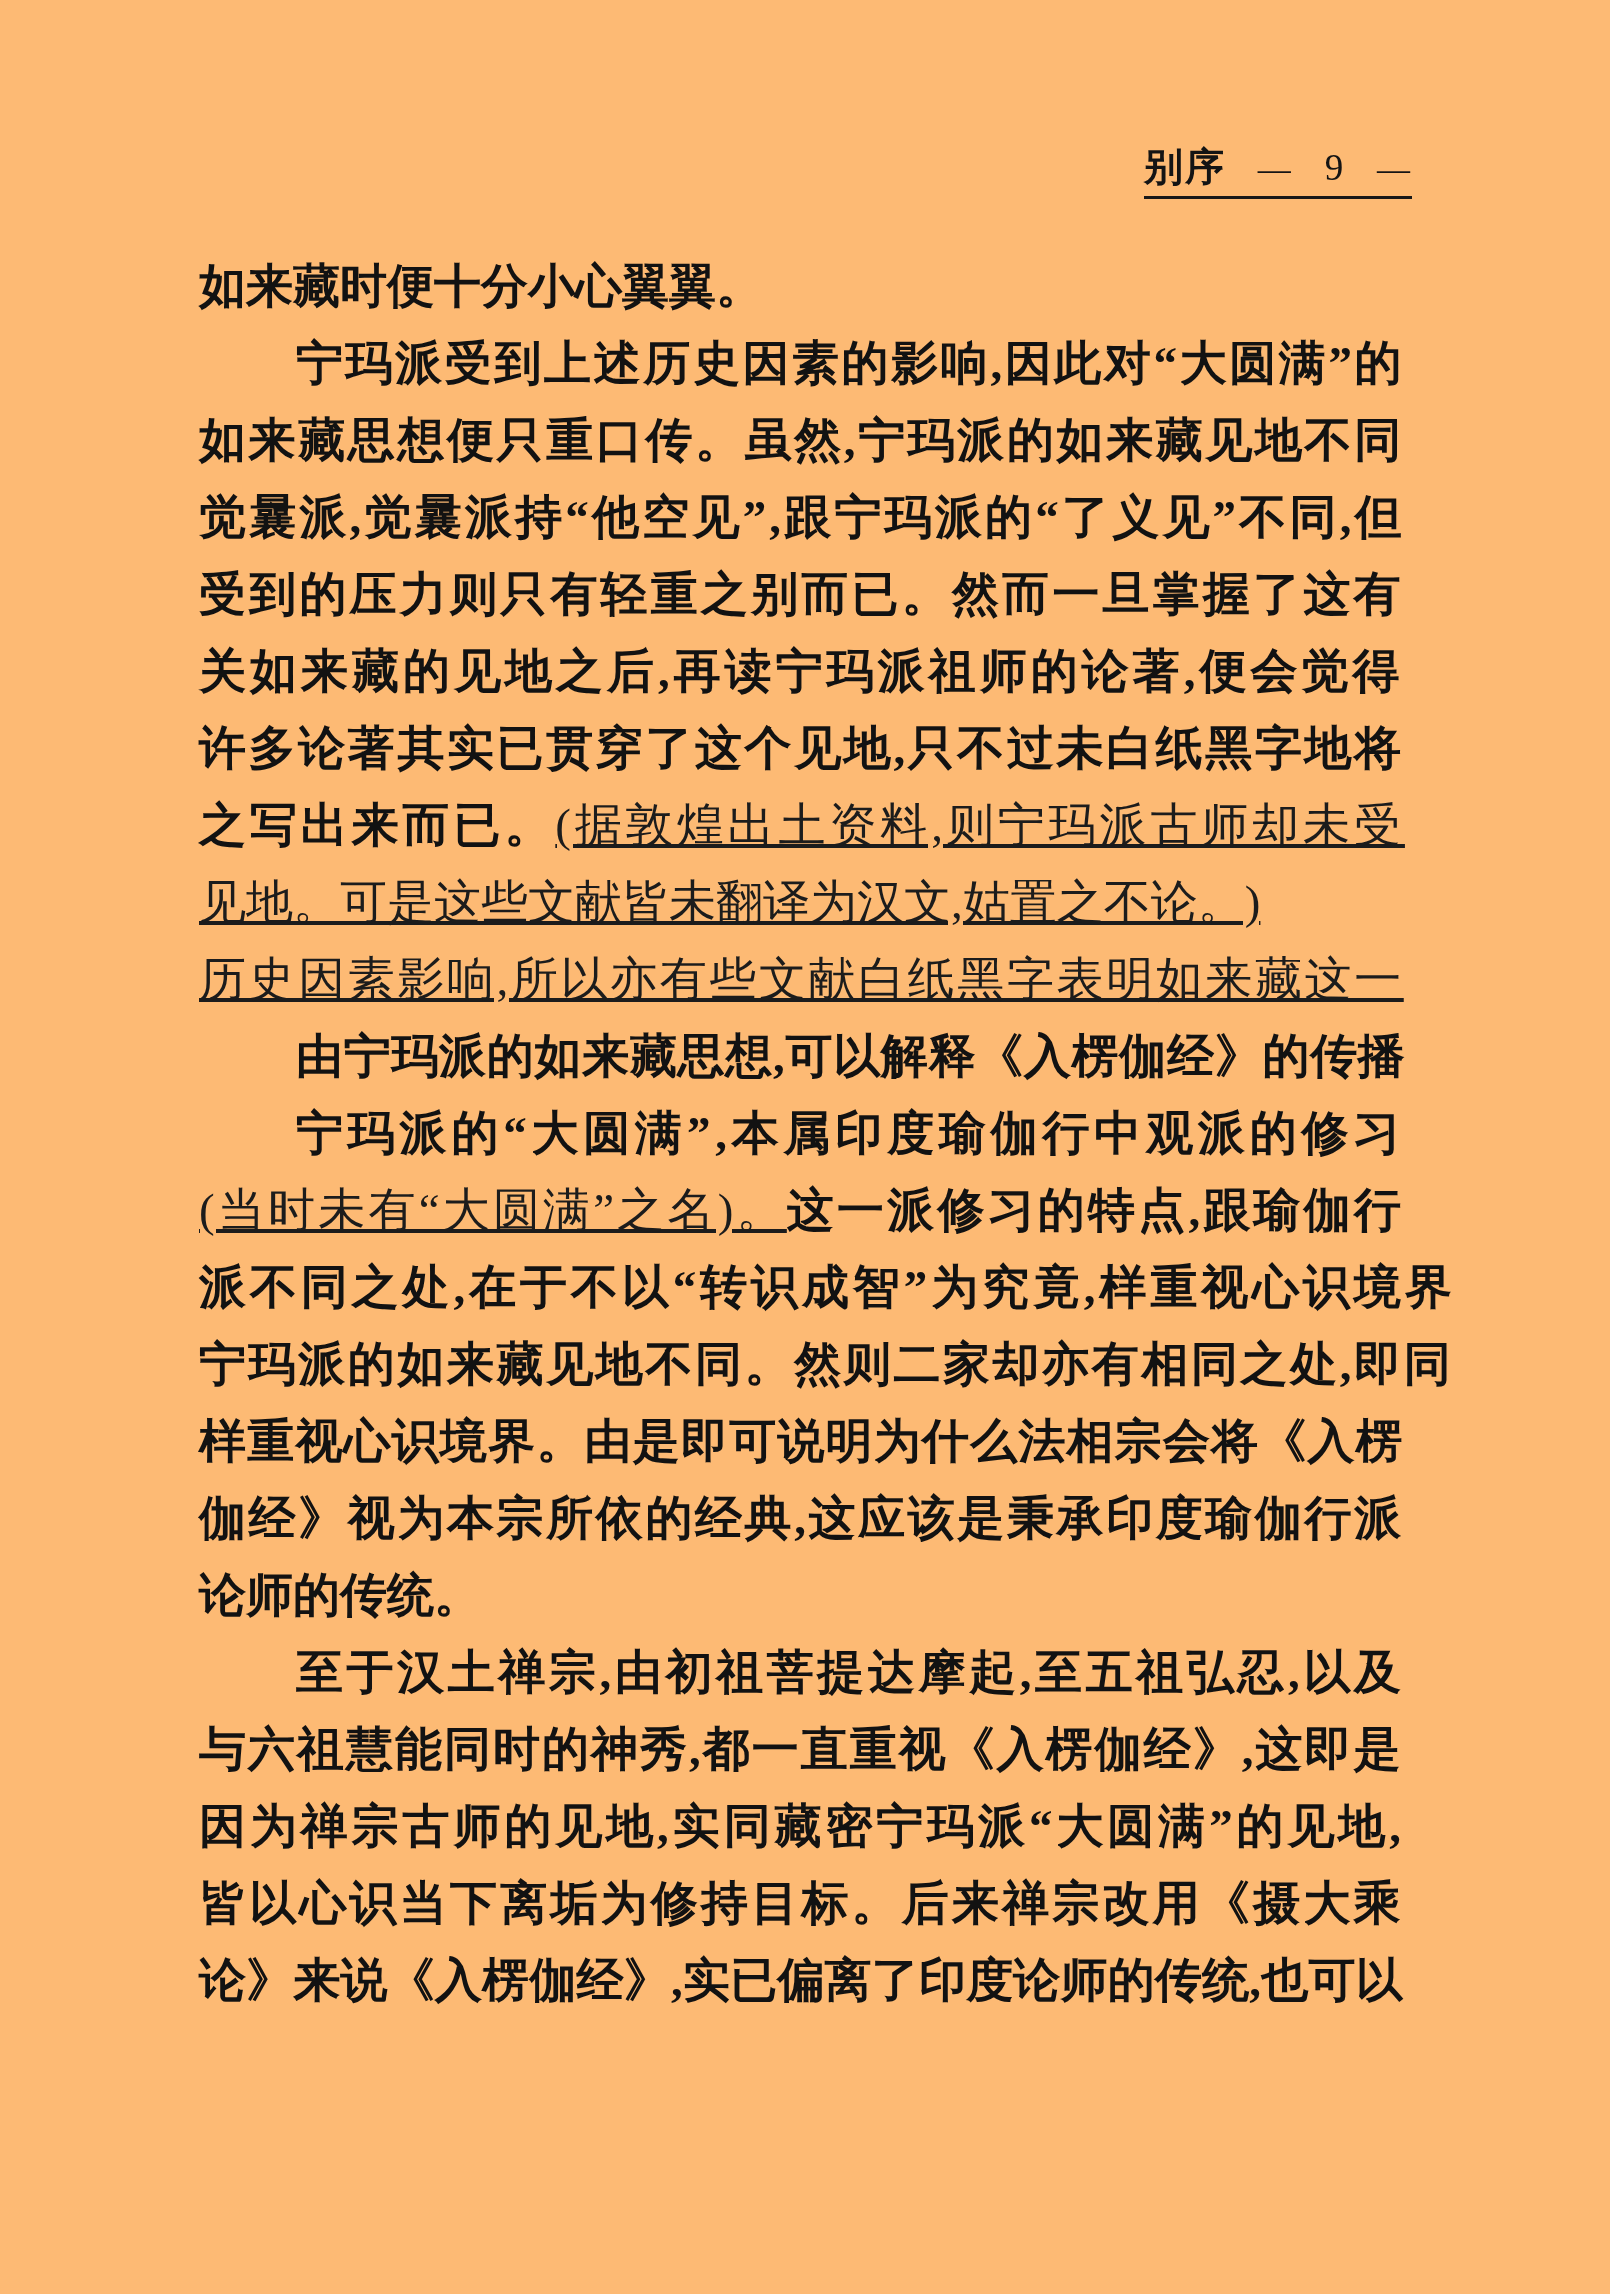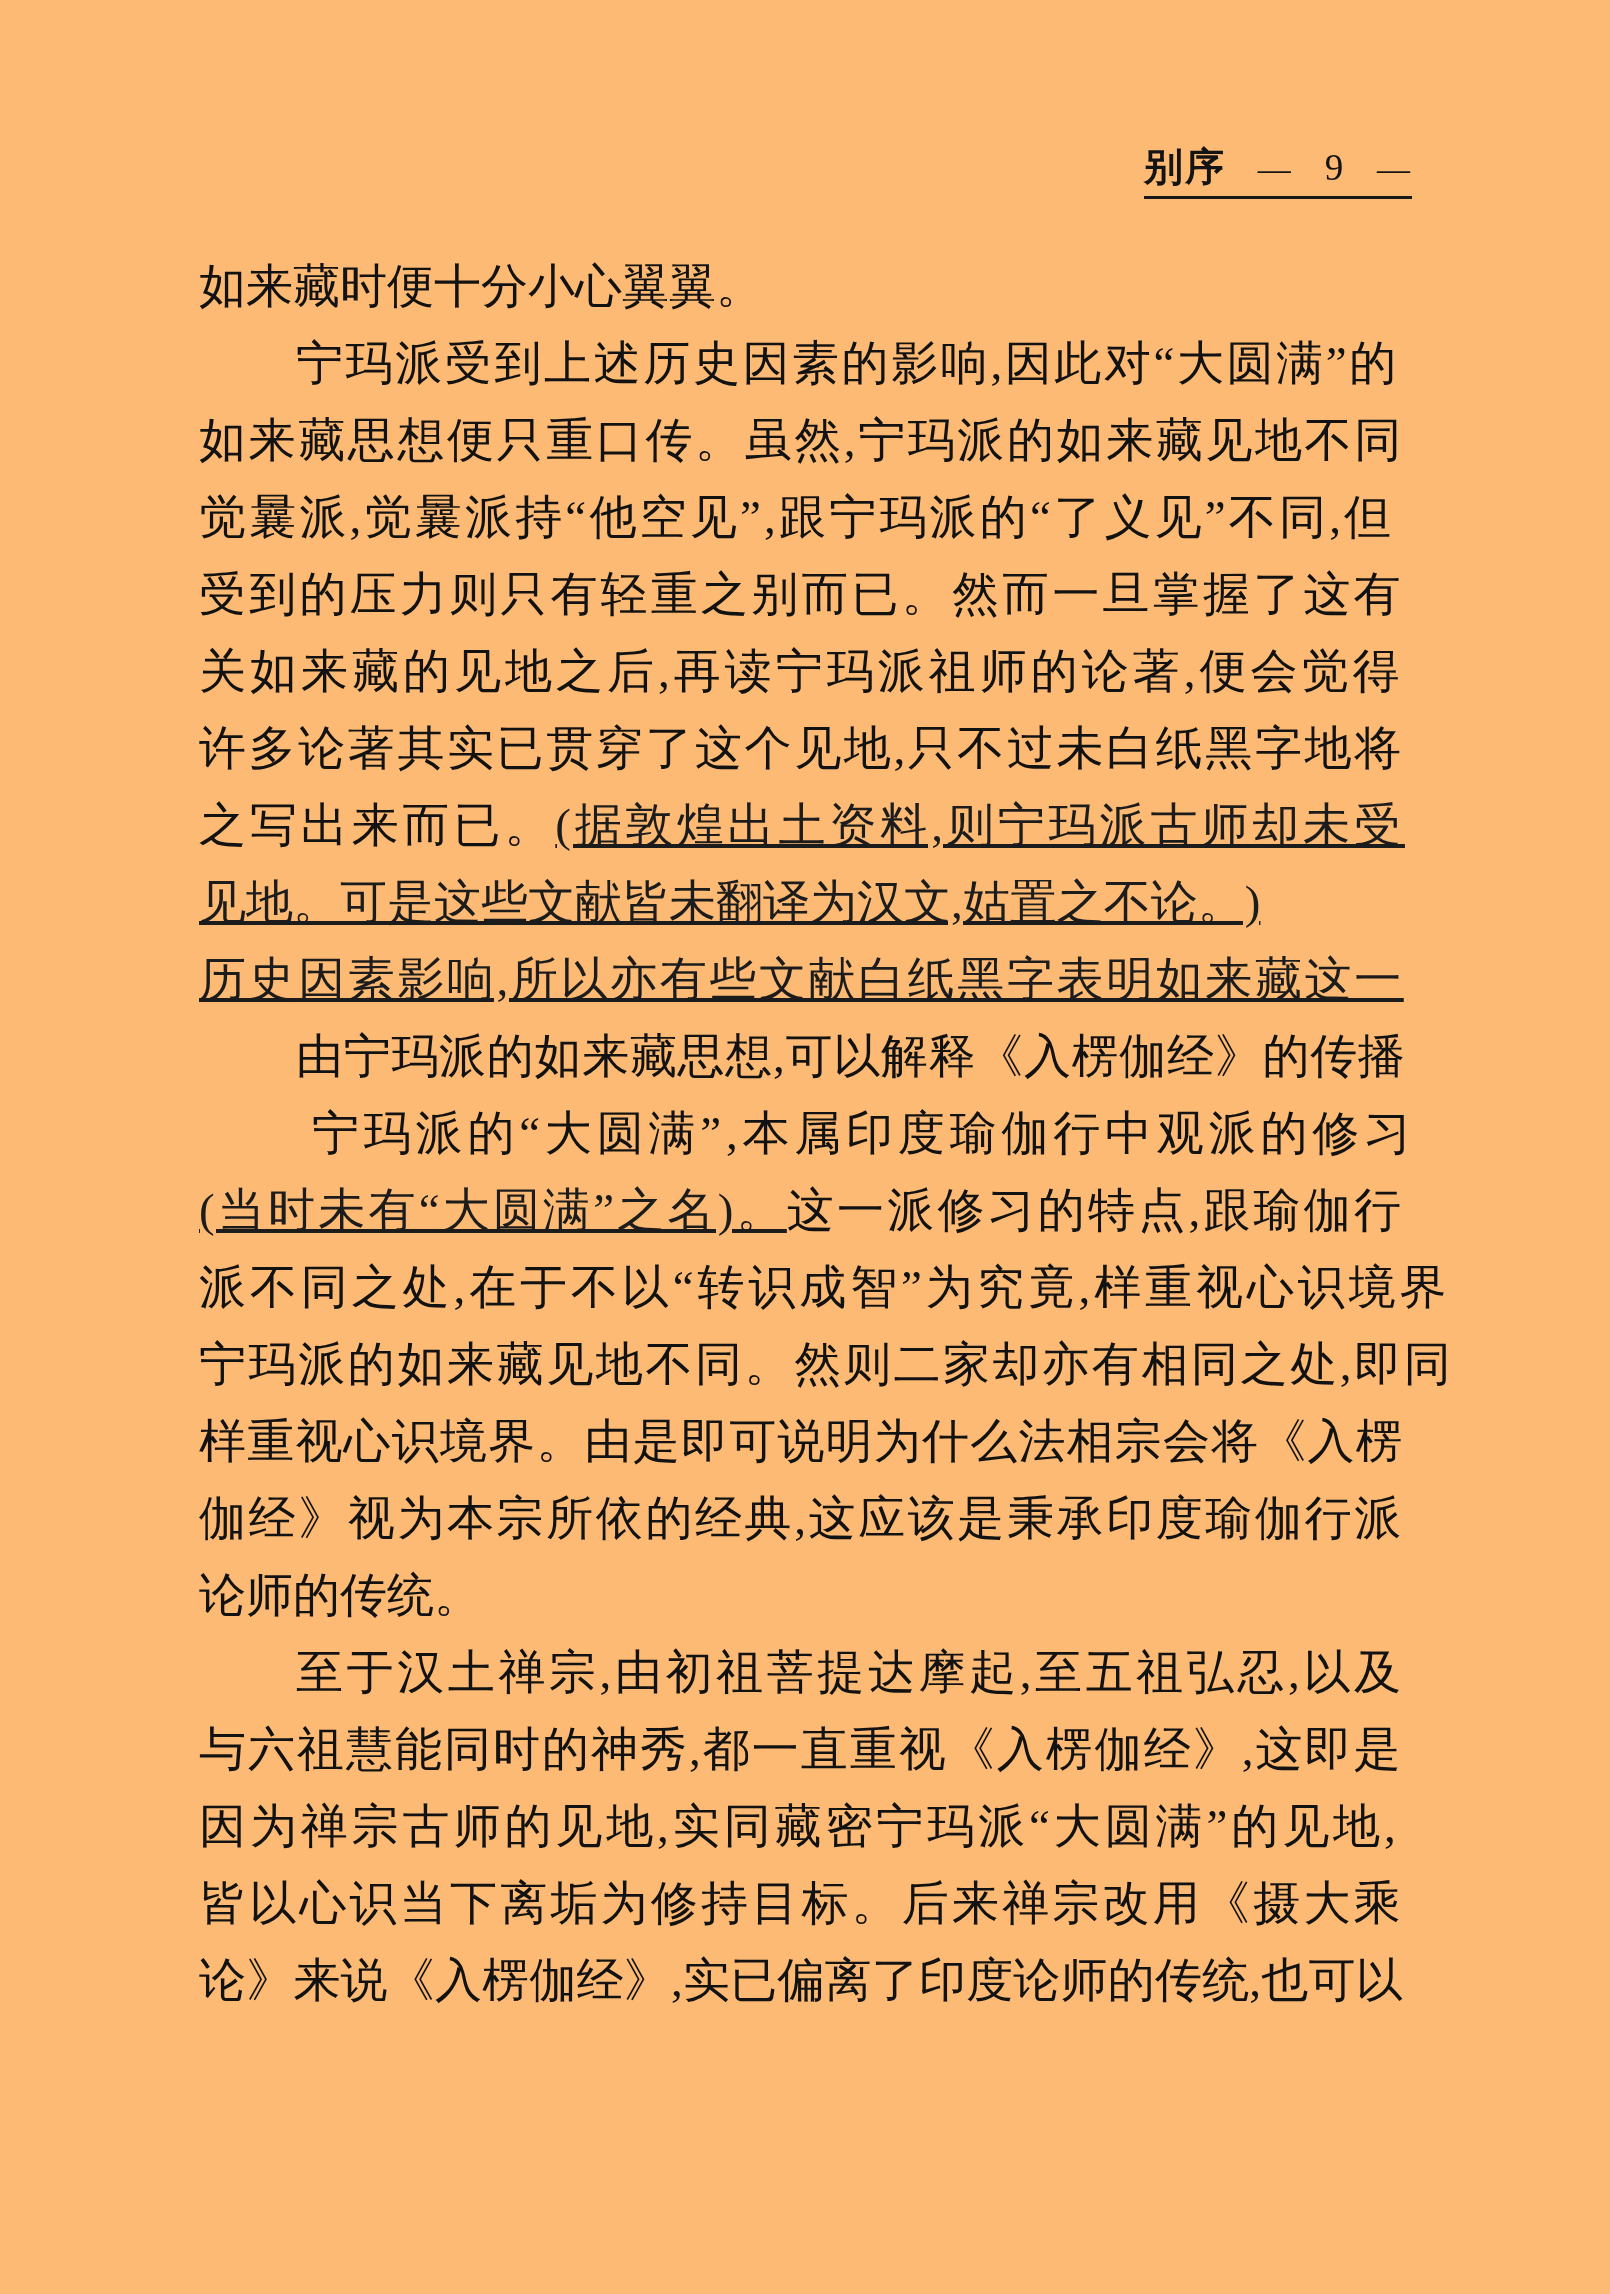--- a/index.html
+++ b/index.html
@@ -57,21 +57,21 @@
     font-size: 47px;
     white-space: nowrap;
   }
   .line.indent {
     padding-left: 97px;
   }
   .line-inner {
     display: inline-block;
   }
   .seg-song {
-    font-weight: 400;
+    font-weight: 700;
     color: #121212;
   }
   .seg-kai {
     font-weight: 400;
     color: #1c1c1c;
     text-decoration: underline;
   }
 </style>
 </head>
 <body>
@@ -90,21 +90,21 @@
       <div class="line indent"><span class="line-inner" style="letter-spacing: 2.6px; margin-right: -2.6px;"><span class="seg-song">宁玛派受到上述历史因素的影响,因此对“大圆满”的</span></span></div>
       <div class="line"><span class="line-inner" style="letter-spacing: 2.6px; margin-right: -2.6px;"><span class="seg-song">如来藏思想便只重口传。虽然,宁玛派的如来藏见地不同</span></span></div>
       <div class="line"><span class="line-inner" style="letter-spacing: 3.2px; margin-right: -3.2px;"><span class="seg-song">觉曩派,觉曩派持“他空见”,跟宁玛派的“了义见”不同,但</span></span></div>
       <div class="line"><span class="line-inner" style="letter-spacing: 3.2px; margin-right: -3.2px;"><span class="seg-song">受到的压力则只有轻重之别而已。然而一旦掌握了这有</span></span></div>
       <div class="line"><span class="line-inner" style="letter-spacing: 4px; margin-right: -4px;"><span class="seg-song">关如来藏的见地之后,再读宁玛派祖师的论著,便会觉得</span></span></div>
       <div class="line"><span class="line-inner" style="letter-spacing: 2.6px; margin-right: -2.6px;"><span class="seg-song">许多论著其实已贯穿了这个见地,只不过未白纸黑字地将</span></span></div>
       <div class="line"><span class="line-inner" style="letter-spacing: 3.9px; margin-right: -3.9px;"><span class="seg-song">之写出来而已。</span><span class="seg-kai">(据敦煌出土资料,则宁玛派古师却未受</span></span></div>
       <div class="line"><span class="line-inner"><span class="seg-kai">见地。可是这些文献皆未翻译为汉文,姑置之不论。)</span></span></div>
       <div class="line"><span class="line-inner" style="letter-spacing: 2.6px; margin-right: -2.6px;"><span class="seg-kai">历史因素影响,所以亦有些文献白纸黑字表明如来藏这一</span></span></div>
       <div class="line indent"><span class="line-inner" style="letter-spacing: 0.7px; margin-right: -0.7px;"><span class="seg-song">由宁玛派的如来藏思想,可以解释《入楞伽经》的传播</span></span></div>
-      <div class="line indent"><span class="line-inner" style="letter-spacing: 4.8px; margin-right: -4.8px; margin-left: 16px;"><span class="seg-song">宁玛派的“大圆满”,本属印度瑜伽行中观派的修习</span></span></div>
+      <div class="line indent"><span class="line-inner" style="letter-spacing: 4.8px; margin-right: -4.8px;"><span class="seg-song">宁玛派的“大圆满”,本属印度瑜伽行中观派的修习</span></span></div>
       <div class="line"><span class="line-inner" style="letter-spacing: 3.2px; margin-right: -3.2px;"><span class="seg-kai">(当时未有“大圆满”之名)。</span><span class="seg-song">这一派修习的特点,跟瑜伽行</span></span></div>
       <div class="line"><span class="line-inner" style="letter-spacing: 3.9px; margin-right: -3.9px;"><span class="seg-song">派不同之处,在于不以“转识成智”为究竟,样重视心识境界</span></span></div>
       <div class="line"><span class="line-inner" style="letter-spacing: 2.6px; margin-right: -2.6px;"><span class="seg-song">宁玛派的如来藏见地不同。然则二家却亦有相同之处,即同</span></span></div>
       <div class="line"><span class="line-inner" style="letter-spacing: 1.2px; margin-right: -1.2px;"><span class="seg-song">样重视心识境界。由是即可说明为什么法相宗会将《入楞</span></span></div>
       <div class="line"><span class="line-inner" style="letter-spacing: 2.6px; margin-right: -2.6px;"><span class="seg-song">伽经》视为本宗所依的经典,这应该是秉承印度瑜伽行派</span></span></div>
       <div class="line"><span class="line-inner"><span class="seg-song">论师的传统。</span></span></div>
       <div class="line indent"><span class="line-inner" style="letter-spacing: 3.6px; margin-right: -3.6px;"><span class="seg-song">至于汉土禅宗,由初祖菩提达摩起,至五祖弘忍,以及</span></span></div>
       <div class="line"><span class="line-inner" style="letter-spacing: 2px; margin-right: -2px;"><span class="seg-song">与六祖慧能同时的神秀,都一直重视《入楞伽经》,这即是</span></span></div>
       <div class="line"><span class="line-inner" style="letter-spacing: 3.9px; margin-right: -3.9px;"><span class="seg-song">因为禅宗古师的见地,实同藏密宁玛派“大圆满”的见地,</span></span></div>
       <div class="line"><span class="line-inner" style="letter-spacing: 3.2px; margin-right: -3.2px;"><span class="seg-song">皆以心识当下离垢为修持目标。后来禅宗改用《摄大乘</span></span></div>

